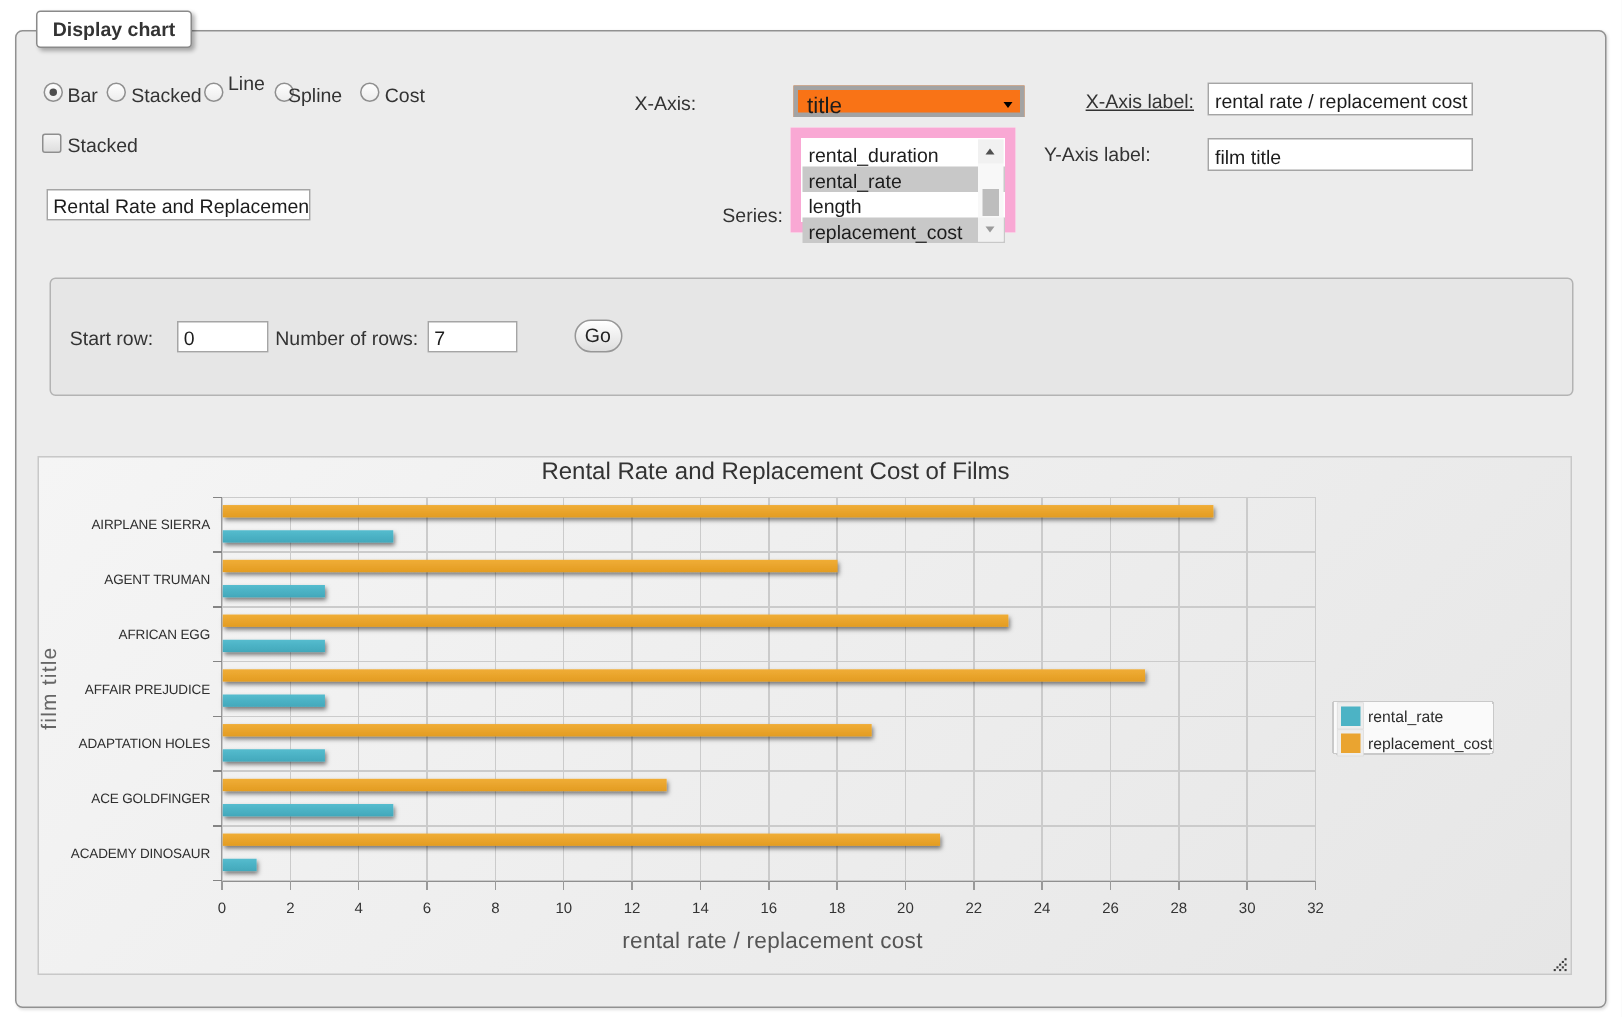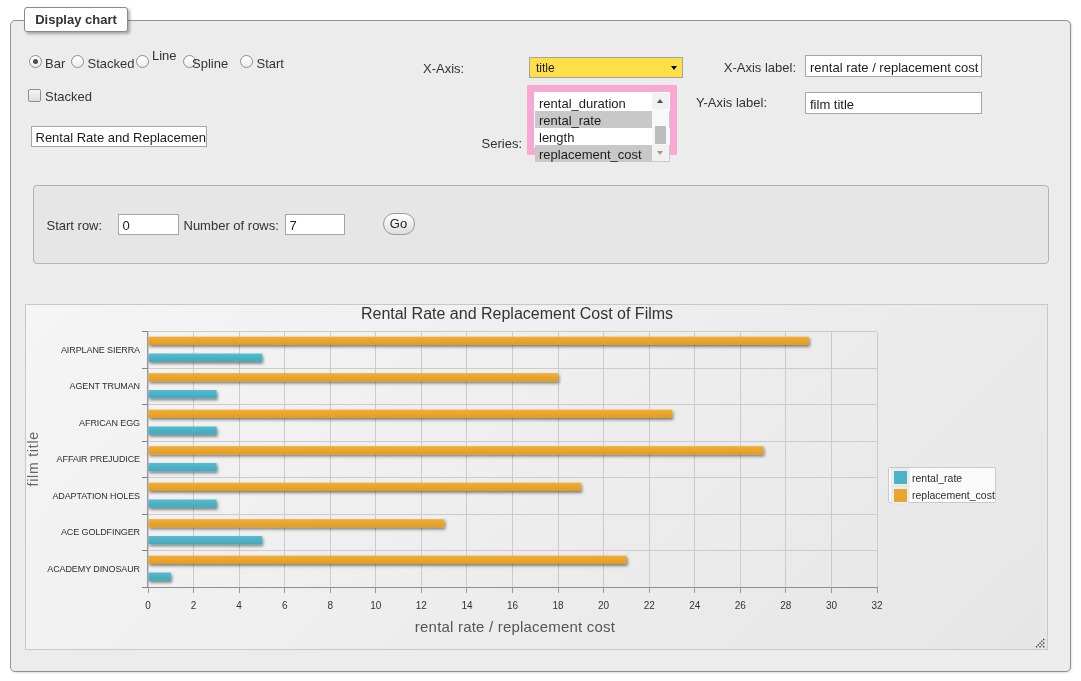--- a/index.html
+++ b/index.html
@@ -15,38 +15,38 @@
 #panel{left:33px;top:185px;width:1014px;height:77px;background:#e6e6e6;border:1px solid #b3b3b3;border-radius:4px;}
 #go{left:364.5px;top:213px;width:32px;height:22px;box-sizing:border-box;border:1px solid #979797;border-radius:11px;background:linear-gradient(#ffffff,#dedede);font-size:13px;color:#222;text-align:center;line-height:20px;margin-left:18px;}
 #chart{left:25px;top:304px;width:1023px;height:346px;box-sizing:border-box;border:1px solid #c8c8c8;background:linear-gradient(135deg,#f5f5f5,#e6e6e6);}
 #mselect{left:527px;top:85px;width:150px;height:70px;background:#fff;border:7px solid #f9a8d4;box-sizing:border-box;}
 .opt{position:absolute;left:1px;height:17px;width:131px;font-size:13px;line-height:19.5px;padding-left:4px;color:#1c1c1c;white-space:nowrap;overflow:hidden;}
 .opt.sel{background:#c8c8c8;}
 #sbar{position:absolute;right:1px;top:1px;width:17px;height:68px;background:#f8f8f8;}
 .sbtn{position:absolute;left:0;width:17px;height:16px;background:#f1f1f1;text-align:center;}
 .arrow-up{width:0;height:0;border-left:3.5px solid transparent;border-right:3.5px solid transparent;border-bottom:4px solid #4f4f4f;position:absolute;left:5px;}
 .arrow-dn{width:0;height:0;border-left:3.5px solid transparent;border-right:3.5px solid transparent;border-top:4px solid #9a9a9a;position:absolute;left:5px;}
-#sel{left:529px;top:57px;width:154px;height:21px;background:#fde047;border:1px solid #a3a3a3;box-sizing:border-box;font-size:12px;line-height:17px;color:#1c1c1c;padding:2px 0 0 6px;}
+#sel{left:529px;top:57px;width:154px;height:21px;background:#f97316;border:3px solid #a3a3a3;box-sizing:border-box;font-size:15px;line-height:17px;color:#1c1c1c;padding:2px 0 0 6px;}
 #sel .arr{position:absolute;right:5px;top:8px;width:0;height:0;border-left:3.5px solid transparent;border-right:3.5px solid transparent;border-top:4.5px solid #000;}
 </style>
 </head>
 <body>
 <div id="fs" class="abs"></div>
 <div id="legend" class="abs">Display chart</div>
 
 <div class="abs radio on" style="left:29px;top:55px;"></div>
 <div class="abs lbl" style="left:45px;top:57px;">Bar</div>
 <div class="abs radio" style="left:71px;top:55px;"></div>
 <div class="abs lbl" style="left:87.5px;top:57px;">Stacked</div>
 <div class="abs radio" style="left:135.5px;top:55px;"></div>
 <div class="abs lbl" style="left:152px;top:49px;">Line</div>
 <div class="abs radio" style="left:183px;top:55px;"></div>
 <div class="abs lbl" style="left:192px;top:57px;">Spline</div>
 <div class="abs radio" style="left:240px;top:55px;"></div>
-<div class="abs lbl" style="left:256.5px;top:57px;">Start</div>
+<div class="abs lbl" style="left:256.5px;top:57px;">Cost</div>
 
 <div class="abs check" style="left:28px;top:89px;"></div>
 <div class="abs lbl" style="left:45px;top:90px;">Stacked</div>
 
 <div class="abs inp" style="left:30.5px;top:125.5px;width:176px;height:21px;">Rental Rate and Replacement Cost of Films</div>
 
 <div class="abs lbl" style="left:423px;top:61.5px;width:100px;">X-Axis:</div>
 <div id="sel" class="abs">title<span class="arr"></span></div>
 
 <div class="abs lbl" style="left:422px;top:137px;width:100px;text-align:right;">Series:</div>
@@ -59,21 +59,21 @@
     <div class="sbtn" style="top:0;">
         <span class="arrow-up" style="top:6px;"></span>
       </div>
     <div class="sbtn" style="bottom:0;">
         <span class="arrow-dn" style="top:6px;"></span>
       </div>
     <div style="position:absolute;left:3px;top:33px;width:11px;height:18px;background:#bdbdbd;"></div>
   </div>
 </div>
 
-<div class="abs lbl" style="left:696px;top:61px;width:100px;text-align:right;">X-Axis label:</div>
+<div class="abs lbl" style="left:696px;top:61px;width:100px;text-align:right;text-decoration:underline;">X-Axis label:</div>
 <div class="abs inp" style="left:805px;top:54.5px;width:177px;height:22px;line-height:20px;">rental rate / replacement cost</div>
 <div class="abs lbl" style="left:696px;top:96px;width:100px;text-align:left;">Y-Axis label:</div>
 <div class="abs inp" style="left:805px;top:92px;width:177px;height:22px;line-height:20px;">film title</div>
 
 <div id="panel" class="abs"></div>
 <div class="abs lbl" style="left:46.5px;top:219px;">Start row:</div>
 <div class="abs inp" style="left:117.5px;top:213.5px;width:61px;height:21px;">0</div>
 <div class="abs lbl" style="left:183.5px;top:219px;">Number of rows:</div>
 <div class="abs inp" style="left:284.5px;top:213.5px;width:60px;height:21px;">7</div>
 <div id="go" class="abs">Go</div>

